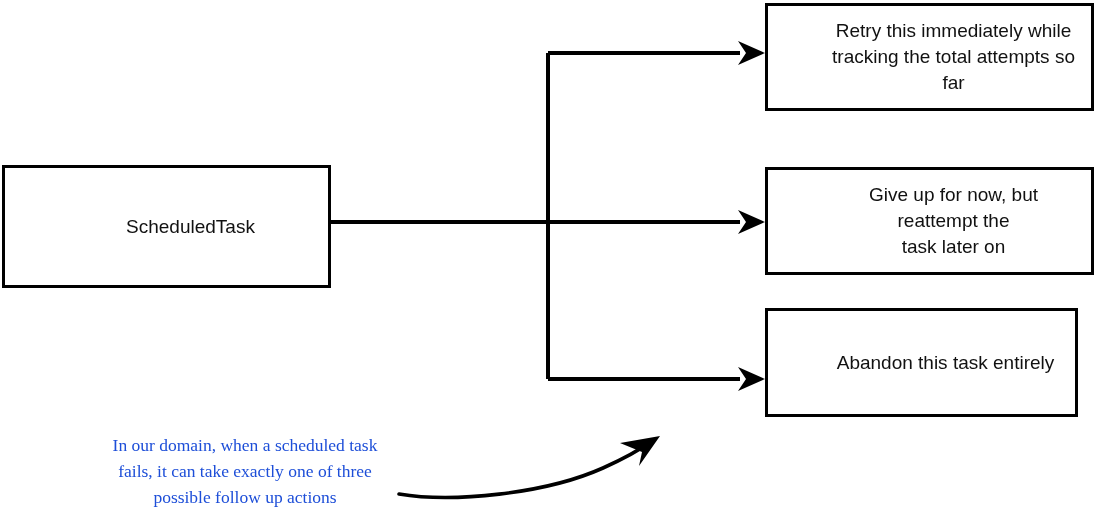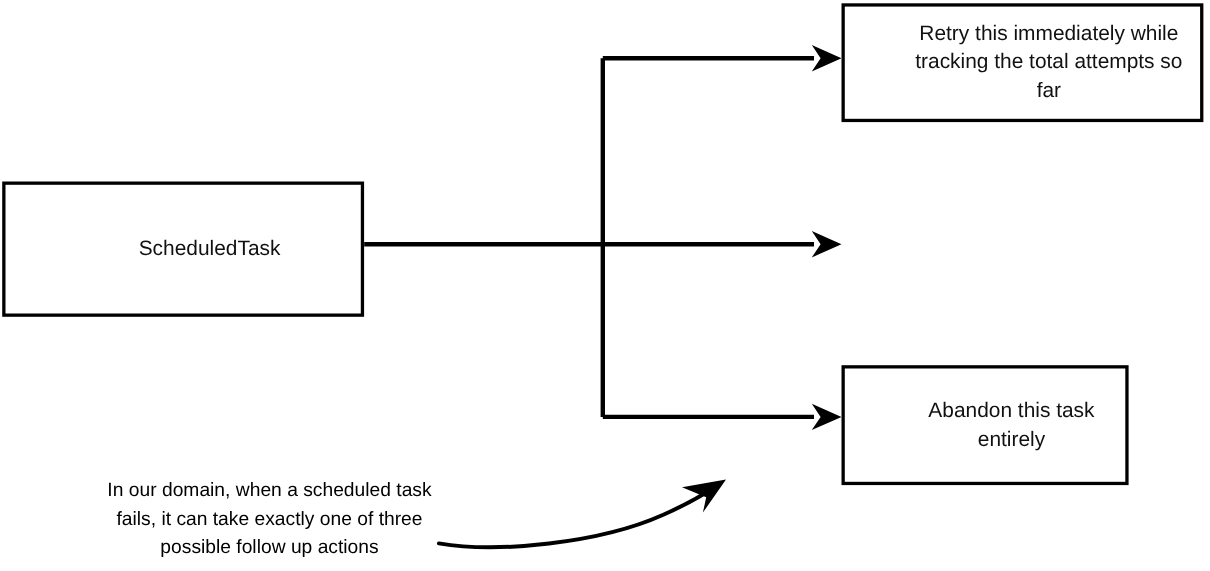--- a/index.html
+++ b/index.html
@@ -57,34 +57,34 @@
     height: 108px;
   }
   #node-defer {
     left: 765px;
     top: 167px;
     width: 329px;
     height: 108px;
   }
   #node-abandon {
     left: 765px;
-    top: 332px;
-    width: 261px;
+    top: 308px;
+    width: 313px;
     height: 109px;
   }
   #annotation-caption {
     position: absolute;
     left: 80px;
     top: 432px;
     width: 330px;
     text-align: center;
-    font-family: Liberation Sans, sans-serif;
+    font-family: Liberation Serif, serif;
     font-size: 17.5px;
     line-height: 26px;
-    color: #000000;
+    color: #1d4ed8;
     white-space: pre-line;
   }
 </style>
 </head>
 <body>
 
 <div id="diagram-canvas">
 
   <svg id="diagram-svg" viewBox="0 0 1100 519" xmlns="http://www.w3.org/2000/svg">
 
@@ -116,20 +116,24 @@
 
   <div class="node-box" id="node-source">
     <span class="node-label">ScheduledTask</span>
   </div>
 
   <div class="node-box" id="node-retry">
     <span class="node-label">Retry this immediately while
 tracking the total attempts so far</span>
   </div>
 
+  <div class="node-box" id="node-defer">
+    <span class="node-label">Give up for now, but reattempt the
+task later on</span>
+  </div>
 
   <div class="node-box" id="node-abandon">
     <span class="node-label">Abandon this task entirely</span>
   </div>
 
   <div id="annotation-caption">In our domain, when a scheduled task
 fails, it can take exactly one of three
 possible follow up actions</div>
 
 </div>

